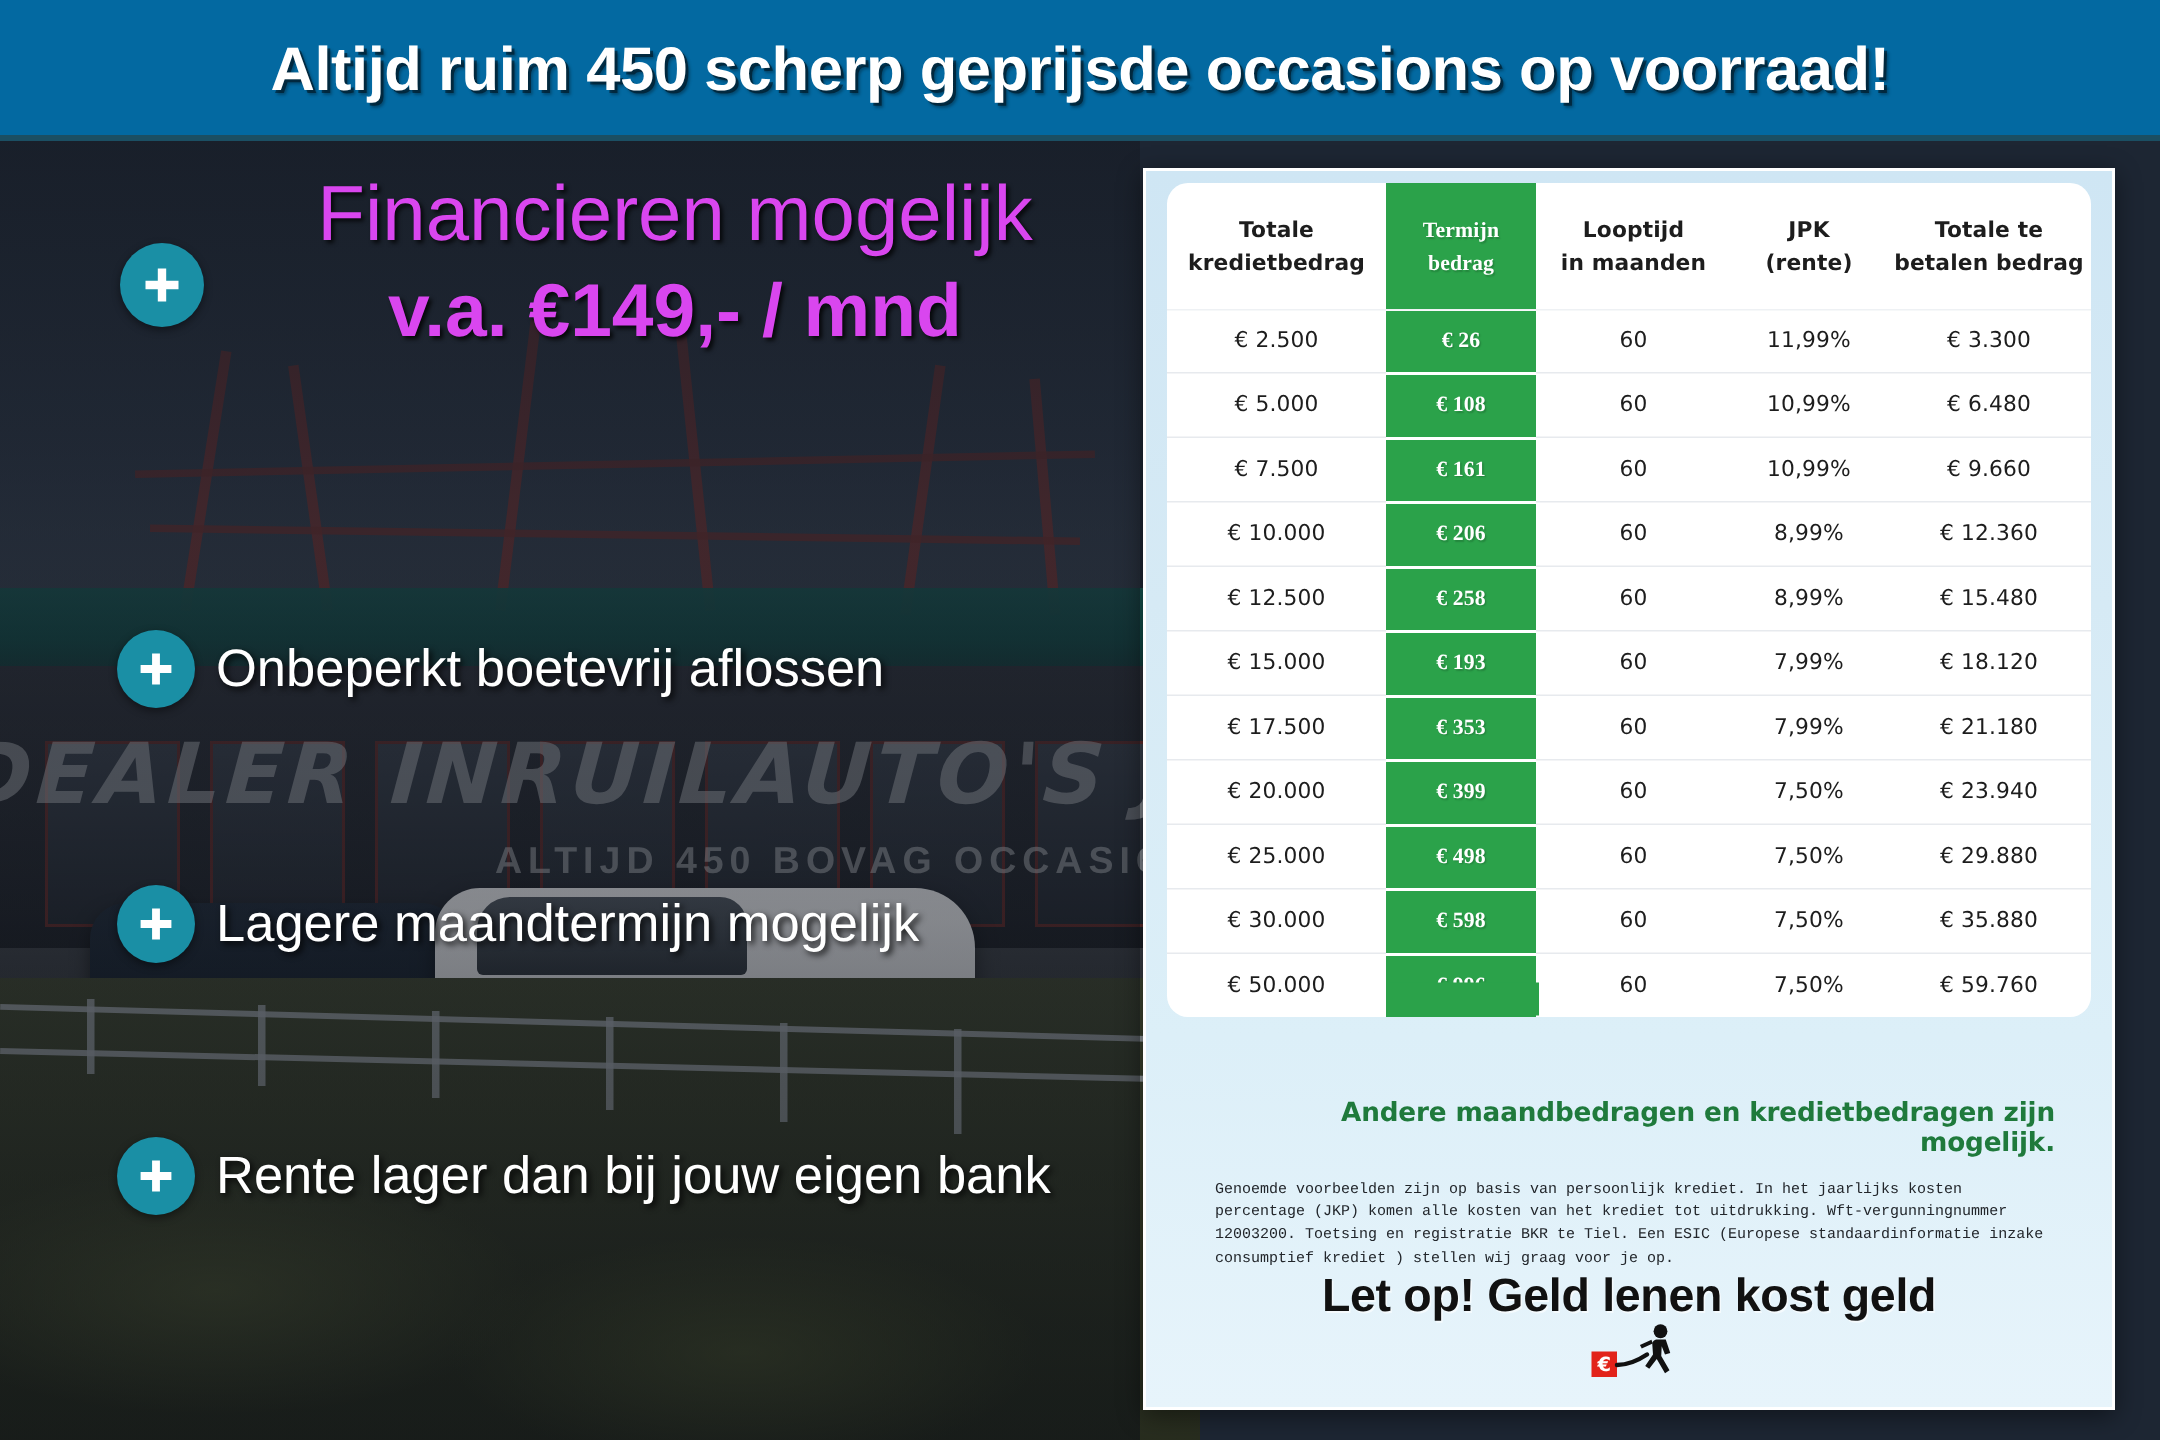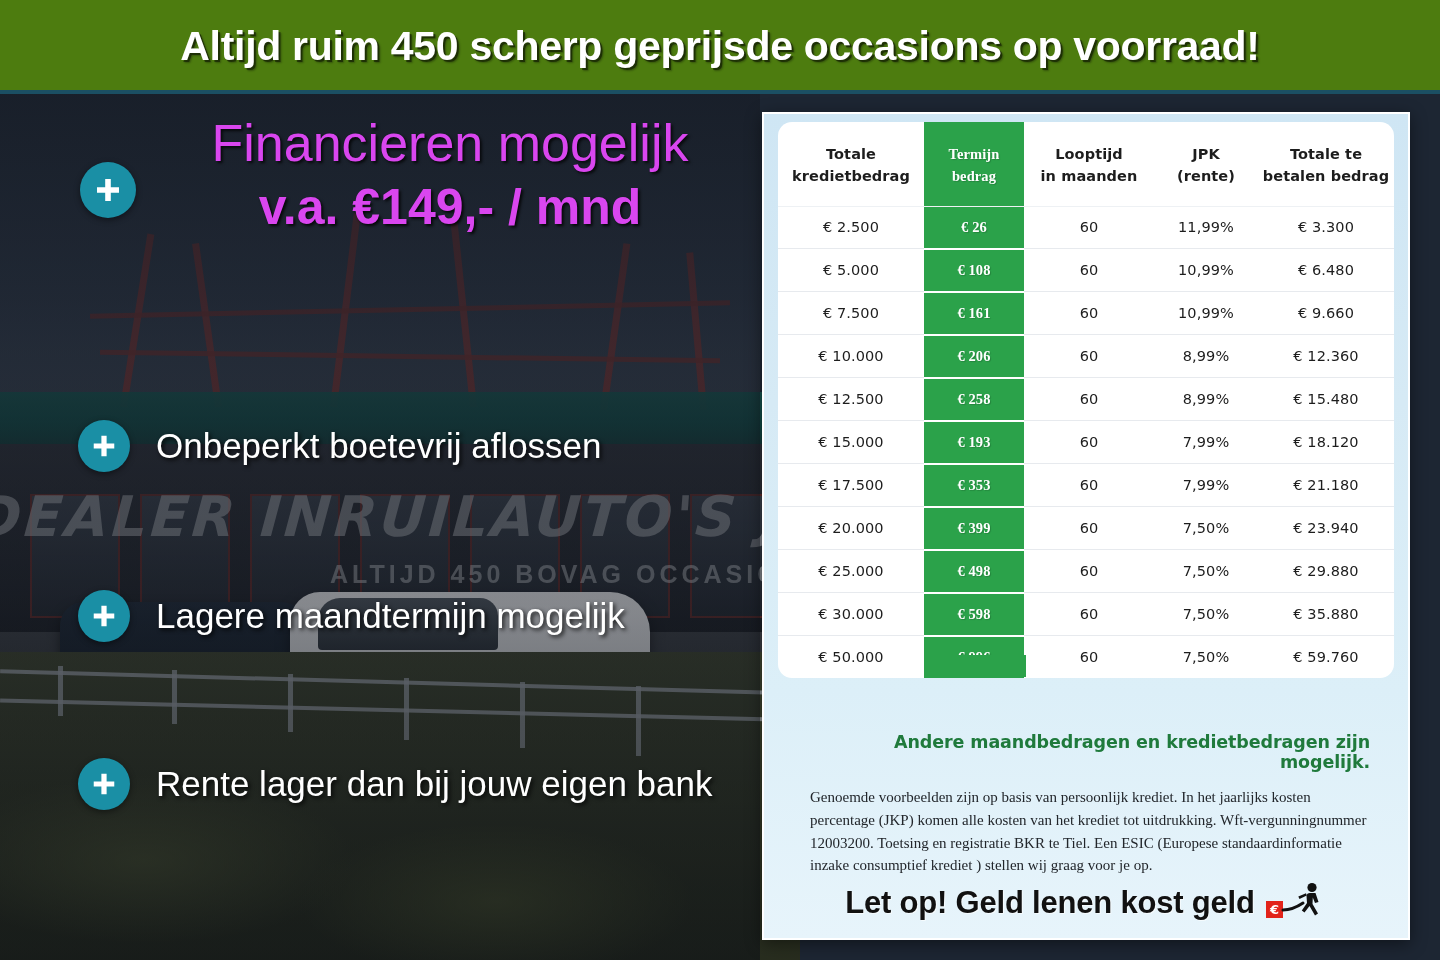--- a/index.html
+++ b/index.html
@@ -15,21 +15,21 @@
     font-family: "Liberation Sans", sans-serif;
     background: #222b38;
   }
 
   
   #banner {
     position: absolute;
     left: 0; top: 0;
     width: 1440px;
     height: 92px;
-    background: #4d7c0f;
+    background: #0369a1;
     display: flex;
     align-items: center;
     justify-content: center;
     z-index: 40;
   }
   #banner-text {
     color: #ffffff;
     font-size: 41px;
     font-weight: bold;
     letter-spacing: -0.3px;
@@ -243,21 +243,21 @@
     white-space: nowrap;
   }
 
   .bullet-row {
     position: absolute;
     left: 78px;
     display: flex;
     align-items: center;
   }
   .bullet-text {
-    margin-left: 26px;
+    margin-left: 14px;
     color: #ffffff;
     font-size: 35px;
     font-weight: 500;
     white-space: nowrap;
     text-shadow: 2px 2px 4px rgba(0,0,0,0.85);
   }
 
   
   #card {
     position: absolute;
@@ -339,32 +339,33 @@
     color: #1f7a3c;
     font-size: 17.5px;
     font-weight: bold;
     margin-bottom: 14px;
     letter-spacing: -0.1px;
     font-family: "DejaVu Sans", sans-serif;
     text-align: right;
   }
   #note-body {
     color: #22262b;
-    font-size: 15px;
+    font-size: 10px;
     line-height: 1.52;
-    font-family: Liberation Serif, serif;
+    font-family: Liberation Mono, monospace;
   }
 
   #warn-block {
     position: absolute;
     left: 0; bottom: 14px;
     width: 644px;
     display: flex;
     align-items: center;
     justify-content: center;
+    flex-direction: column;
   }
   #warn-text {
     color: #111111;
     font-size: 31px;
     font-weight: bold;
     letter-spacing: -0.2px;
     text-shadow: 1px 1px 0 rgba(255,255,255,0.6);
     white-space: nowrap;
   }
   #warn-icon {

